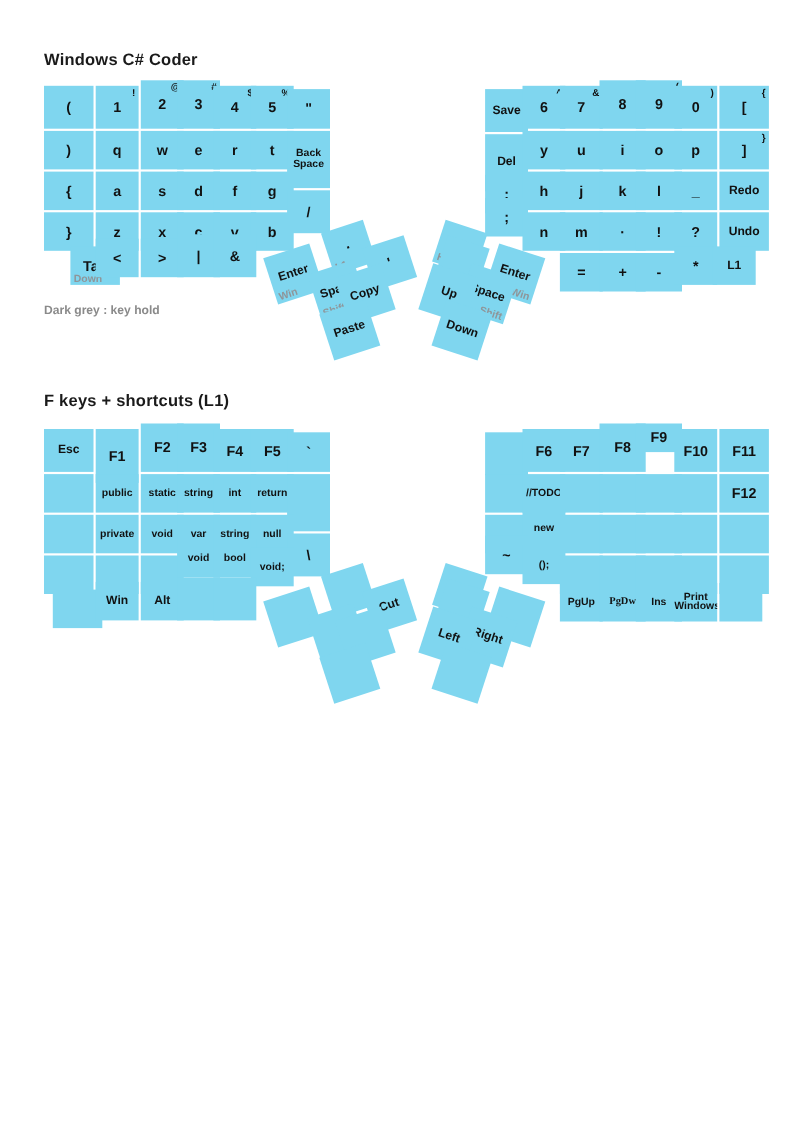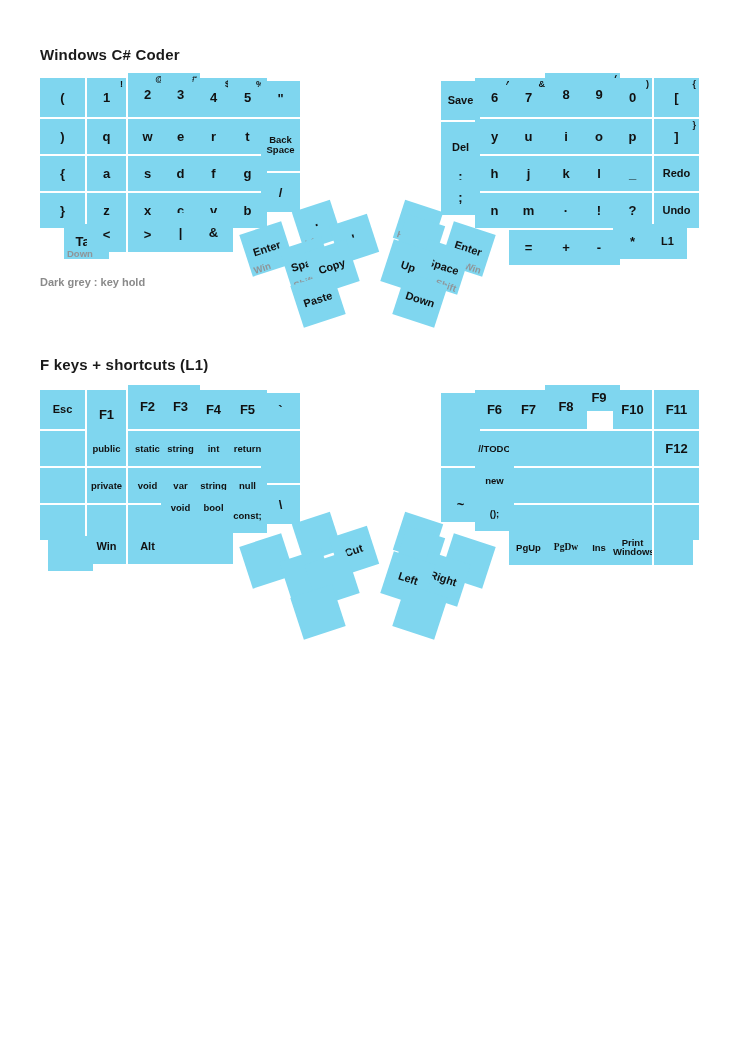--- a/index.html
+++ b/index.html
@@ -412,21 +412,21 @@
     <div class="key" style="left: 128px; top: 505px; width: 39px; height: 35px; background: rgb(127, 214, 239);">
       <div class="main"></div>
     </div>
     <div class="key tiny" style="left: 161px; top: 490px; width: 39px; height: 35px; background: rgb(127, 214, 239);">
       <div class="main">void</div>
     </div>
     <div class="key tiny" style="left: 194px; top: 490px; width: 39px; height: 35px; background: rgb(127, 214, 239);">
       <div class="main">bool</div>
     </div>
     <div class="key tiny" style="left: 228px; top: 498px; width: 39px; height: 35px; background: rgb(127, 214, 239);">
-      <div class="main">const;</div>
+      <div class="main">void;</div>
     </div>
     <div class="key" style="left: 48px; top: 536px; width: 45px; height: 35px; background: rgb(127, 214, 239);">
       <div class="main"></div>
     </div>
     <div class="key small" style="left: 87px; top: 529px; width: 39px; height: 35px; background: rgb(127, 214, 239);">
       <div class="main">Win</div>
     </div>
     <div class="key small" style="left: 128px; top: 529px; width: 39px; height: 35px; background: rgb(127, 214, 239);">
       <div class="main">Alt</div>
     </div>

